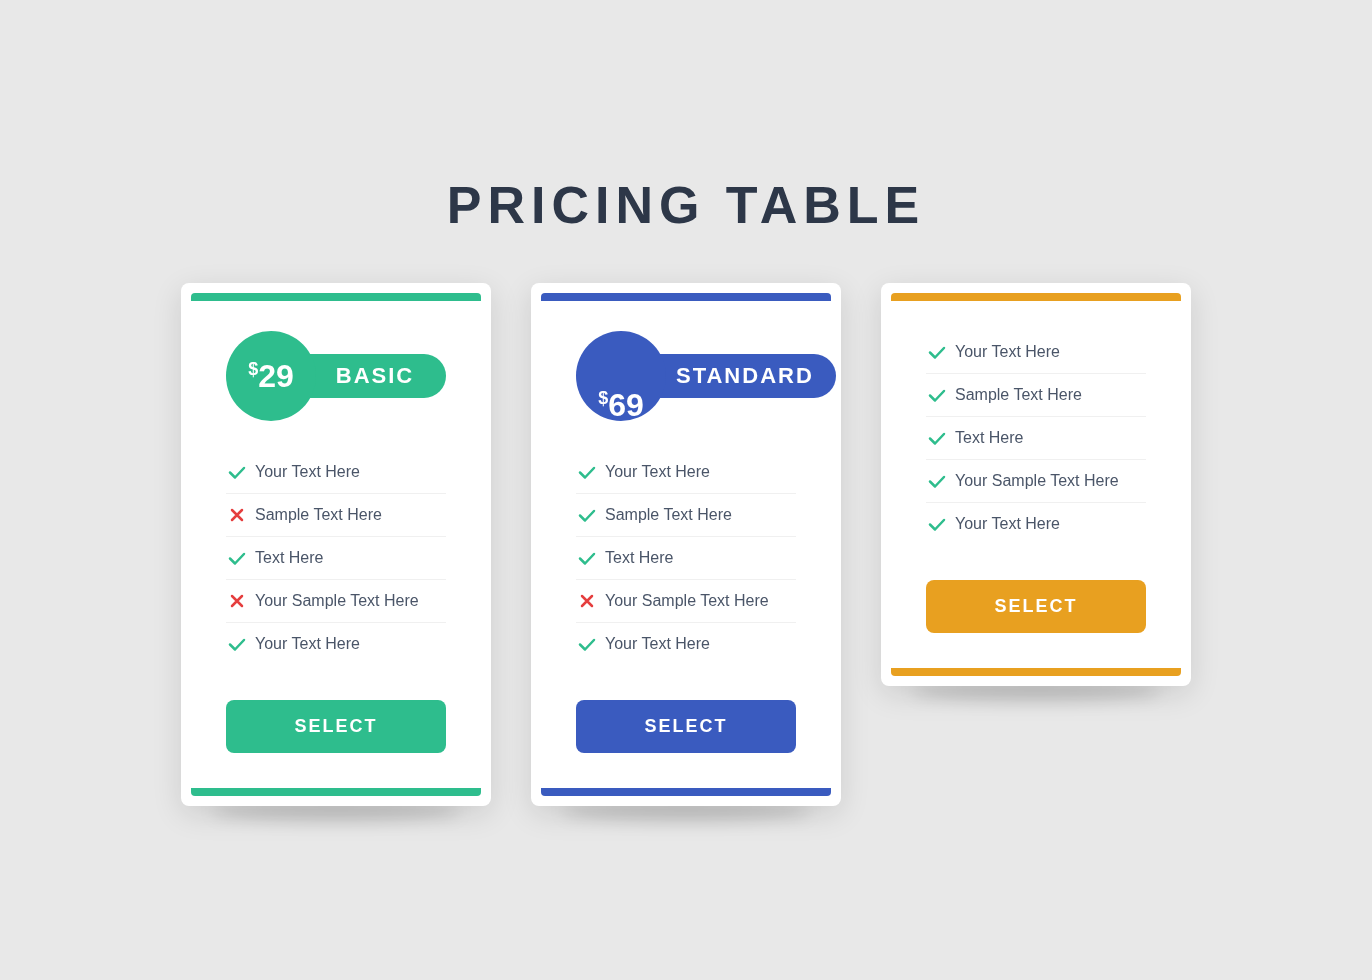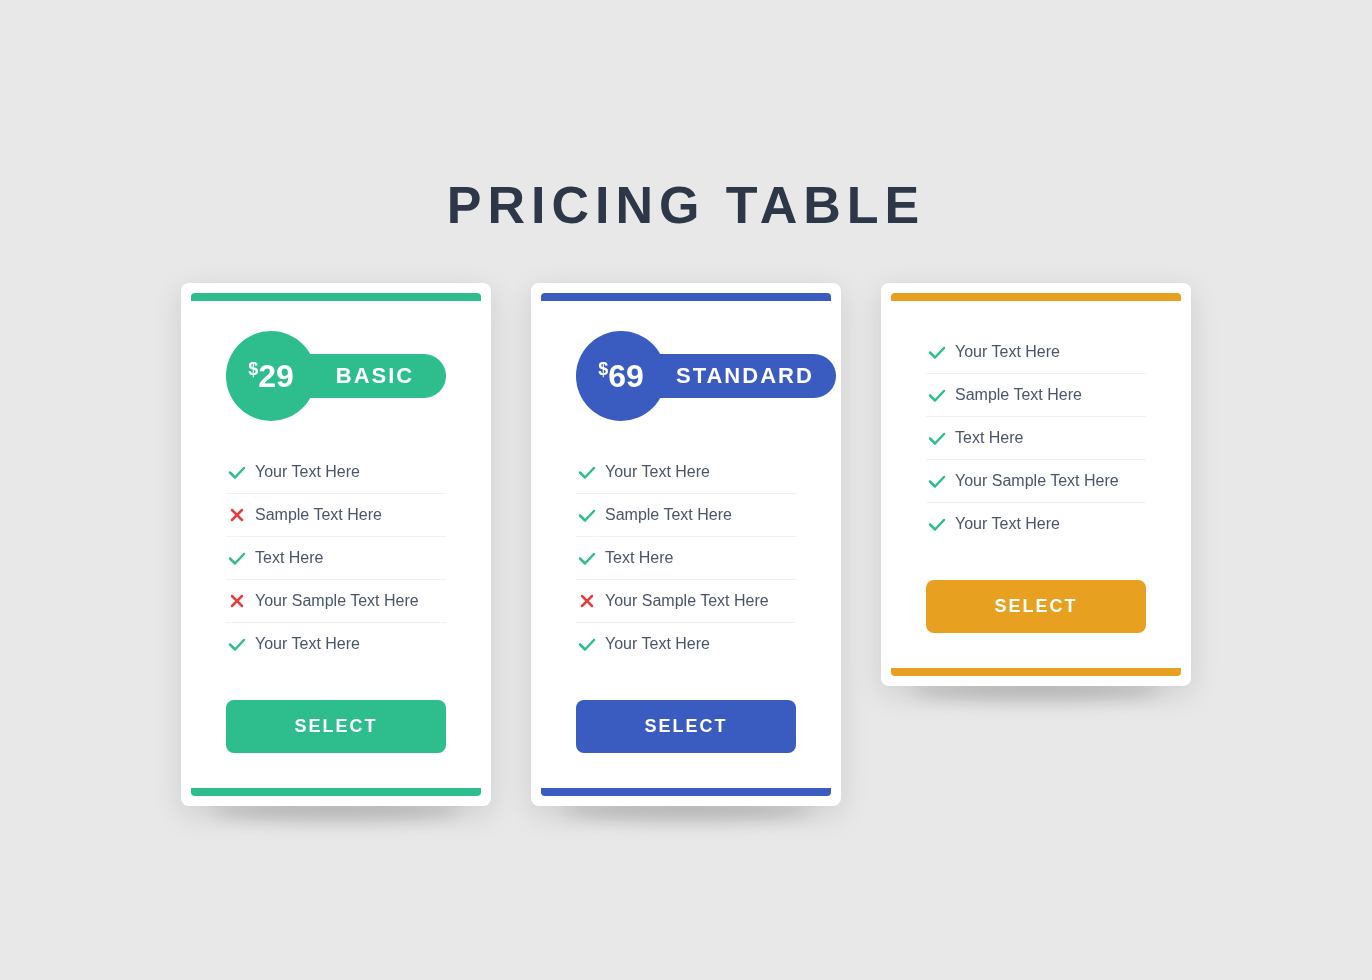--- a/index.html
+++ b/index.html
@@ -76,21 +76,21 @@
       border-radius: 50%;
       display: flex;
       align-items: center;
       justify-content: center;
       flex-shrink: 0;
       position: relative;
       z-index: 2;
     }
 
     .card.basic .price-circle { background: #2ebd8d; }
-    .card.standard .price-circle { background: #3a5bbf; }
+    .card.standard .price-circle { background: #3a5bbf; align-items: flex-end; }
     .card.premium .price-circle { background: #e8a020; }
 
     .price-text {
       color: white;
       font-size: 32px;
       font-weight: 900;
       line-height: 1;
     }
 
     .price-dollar {

